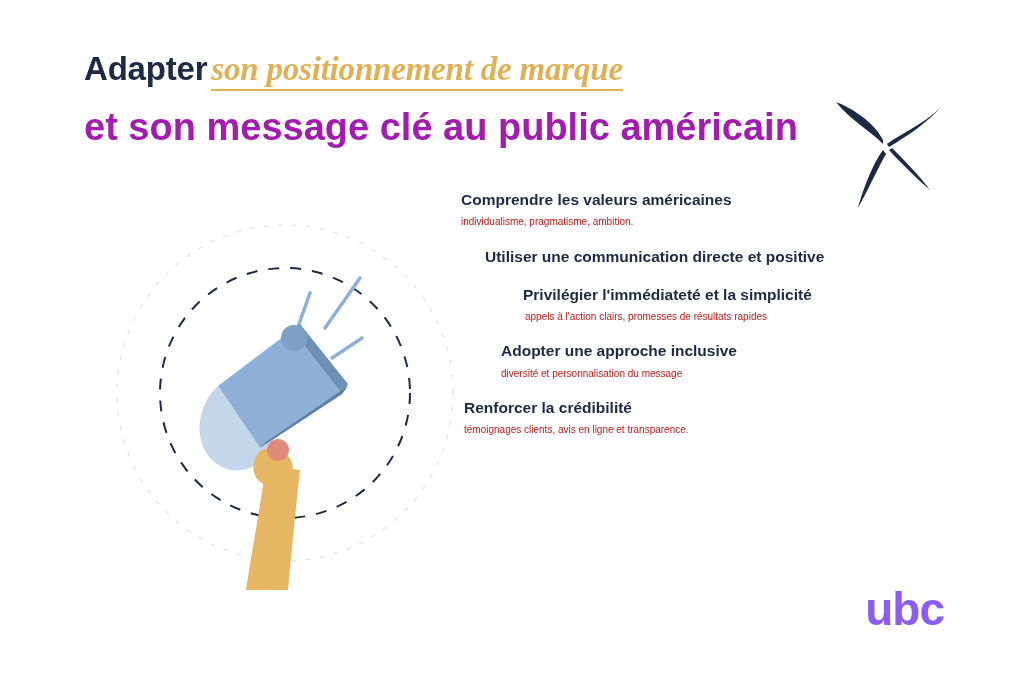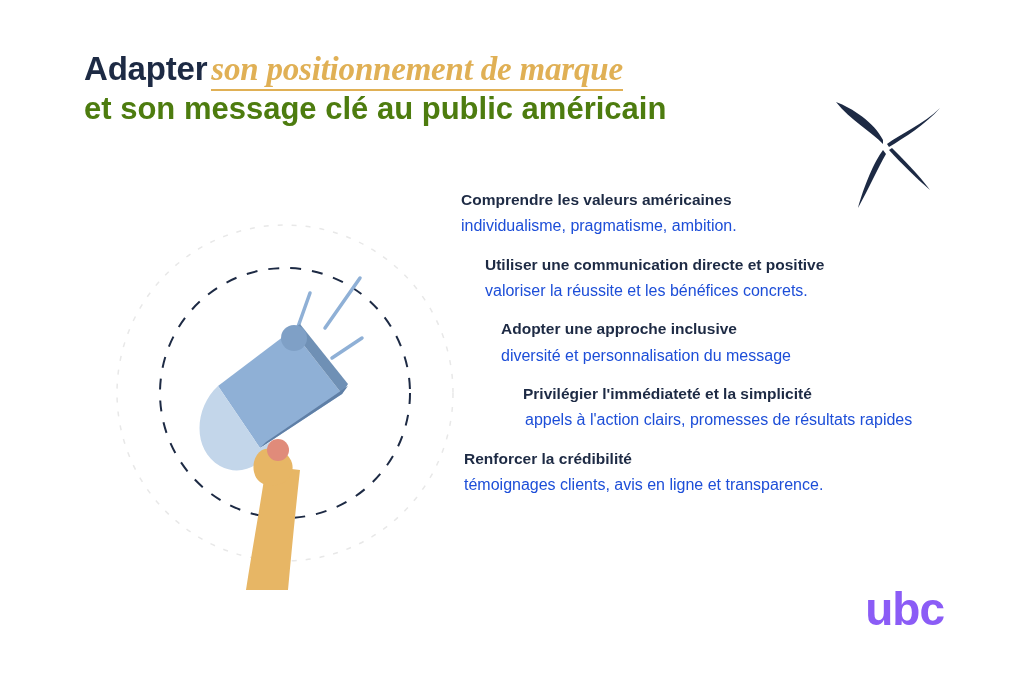--- a/index.html
+++ b/index.html
@@ -38,24 +38,25 @@
   .title-accent {
     color: #e0b055;
     font-style: italic;
     font-family: "Liberation Serif", serif;
     font-weight: bold;
     border-bottom: 2px solid #e0b055;
     padding-bottom: 2px;
     margin-left: 4px;
   }
   .title-line2 {
-    font-size: 31px;
-    font-weight: bold;
-    color: #4d7c0f;
+    font-size: 38px;
+    font-weight: bold;
+    color: #a21caf;
     line-height: 1.25;
+    margin-top: 14px;
     white-space: nowrap;
   }
 
   
   .flower {
     position: absolute;
     right: 42px;
     top: 78px;
     width: 130px;
     height: 140px;
@@ -81,22 +82,22 @@
     margin-bottom: 18px;
   }
   .point-title {
     font-size: 15.5px;
     font-weight: bold;
     color: #1d2a44;
     line-height: 1.3;
     white-space: nowrap;
   }
   .point-sub {
-    font-size: 16px;
-    color: #1d4ed8;
+    font-size: 10px;
+    color: #b91c1c;
     line-height: 1.35;
     margin-top: 5px;
     white-space: nowrap;
   }
   .p0 { margin-left: 6px; }
   .p1 { margin-left: 30px; }
   .p2 { margin-left: 68px; }
   .p3 { margin-left: 46px; }
   .p4 { margin-left: 9px; }
 
@@ -172,30 +173,29 @@
     </svg>
   </div>
 
   <div class="points">
     <div class="point p0">
       <div class="point-title">Comprendre les valeurs américaines</div>
       <div class="point-sub">individualisme, pragmatisme, ambition.</div>
     </div>
     <div class="point p1">
       <div class="point-title">Utiliser une communication directe et positive</div>
-      <div class="point-sub">valoriser la réussite et les bénéfices concrets.</div>
+    </div>
+    <div class="point p2">
+      <div class="point-title">Privilégier l'immédiateté et la simplicité</div>
+      <div class="point-sub">appels à l'action clairs, promesses de résultats rapides</div>
     </div>
     <div class="point p3">
       <div class="point-title">Adopter une approche inclusive</div>
       <div class="point-sub">diversité et personnalisation du message</div>
     </div>
-    <div class="point p2">
-      <div class="point-title">Privilégier l'immédiateté et la simplicité</div>
-      <div class="point-sub">appels à l'action clairs, promesses de résultats rapides</div>
-    </div>
     <div class="point p4">
       <div class="point-title">Renforcer la crédibilité</div>
       <div class="point-sub">témoignages clients, avis en ligne et transparence.</div>
     </div>
   </div>
 
   <div class="logo">ubc</div>
 
 </div>
 

